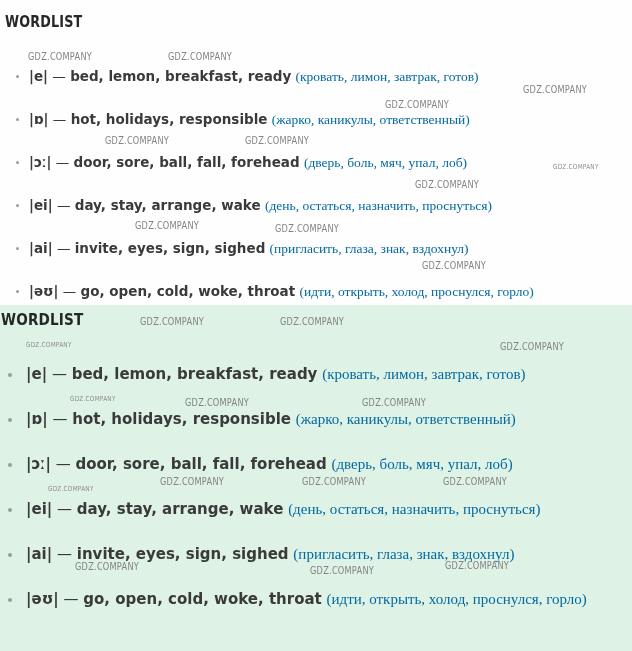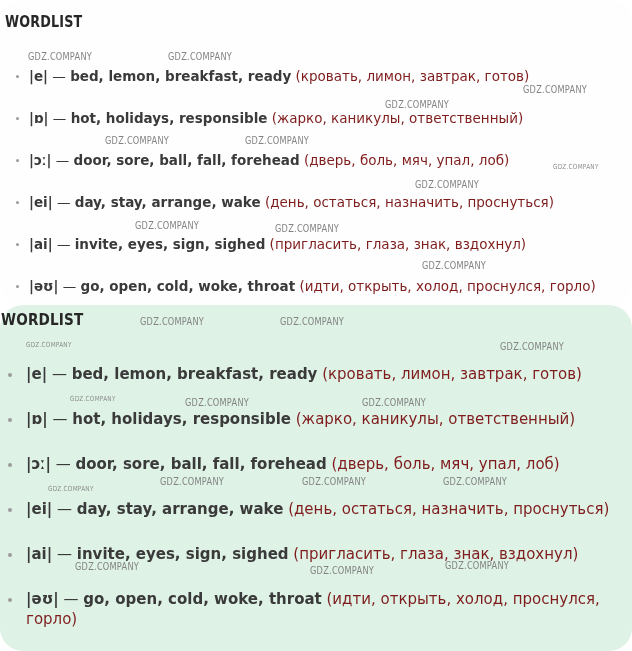--- a/index.html
+++ b/index.html
@@ -4,21 +4,21 @@
 <style>
   * { margin:0; padding:0; box-sizing:border-box; }
   html,body { background:#ffffff; }
   body {
     width:632px; height:651px;
     font-family:"DejaVu Sans","Liberation Sans",sans-serif;
     -webkit-font-smoothing:antialiased;
   }
   .page { position:relative; width:632px; height:651px; overflow:hidden; background:#fff; }
 
-  .section { position:absolute; left:0; width:100%;border-radius:23px; }
+  .section { position:absolute; left:0; width:100%; }
   .section-top { top:0; height:305px; background:#fefefe; }
   .section-bottom { top:305px; height:346px; background:#def2e6; }
 
   .title {
     display:inline-block;
     font-weight:700; color:#272727;
     font-size:15px; line-height:18px;
     letter-spacing:0.2px;
     transform:scaleX(0.85); transform-origin:left center;
     margin:13px 0 0 5px;
@@ -34,21 +34,21 @@
   .section-bottom li.word-item { font-size:15px; line-height:20px; margin-bottom:25px; }
 
   .bullet {
     flex:none; width:3px; height:3px; border-radius:50%;
     background:#9b9b9b; margin:8px 10px 0 0;
   }
   .section-bottom .bullet { width:4px; height:4px; margin:9px 14px 0 0; }
 
   .phon, .eng { font-weight:700; color:#3a3a3a; }
   .dash { font-weight:400; color:#3a3a3a; }
-  .rus { font-weight:400; color:#7f1d1d; }
+  .rus { font-weight:400; color:#0369a1;font-family:Liberation Serif, serif; }
 
   .wm {
     position:absolute;
     font-size:10px; line-height:11px;
     color:#828282; letter-spacing:0.3px;
     transform:scaleX(0.82); transform-origin:left top;
     white-space:nowrap;
     pointer-events:none;
   }
   .wm.sm { font-size:7px; line-height:8px; color:#8d8d8d; }

